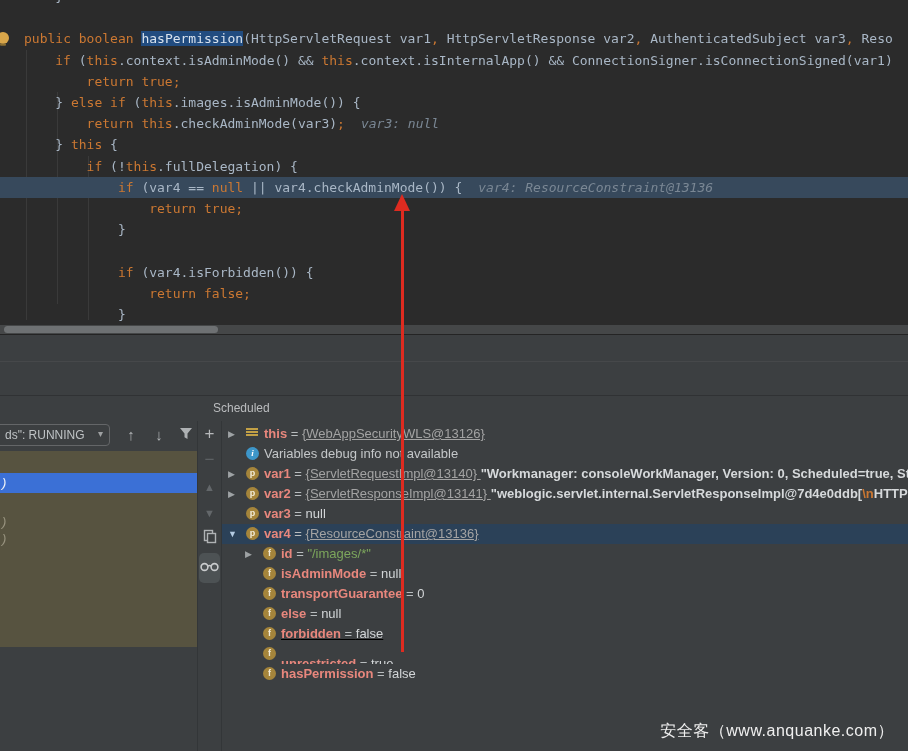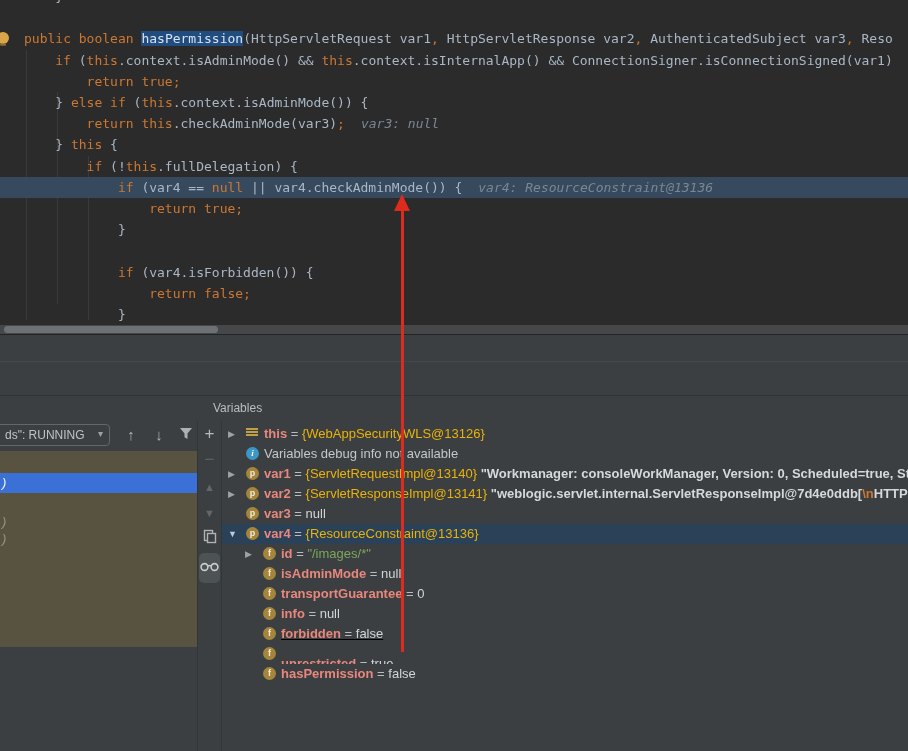--- a/index.html
+++ b/index.html
@@ -59,21 +59,21 @@
   .vrow.sel .vexp{color:#B4CBE2;}
   .icon-circle{position:absolute;top:3px;width:13px;height:13px;border-radius:50%;
                font-size:9px;font-weight:bold;text-align:center;line-height:13px;color:#F2ECD8;}
   .icon-param,.icon-field{background:#A5853B;}
   .icon-info{background:#3D96C9;color:#FFFFFF;font-style:italic;font-family:"Liberation Serif",serif;}
   .icon-bars{position:absolute;top:4px;width:12px;height:11px;}
   .icon-bars div{height:2px;margin-bottom:1px;background:#C2A046;}
   .vseg{display:inline;}
   .seg-name{color:var(--varname);font-weight:bold;}
   .seg-eq{color:#B9BDBF;}
-  .seg-ref{color:#eab308;}
+  .seg-ref{color:#a3a3a3;text-decoration:underline;}
   .seg-str{color:#D6D9DB;font-weight:bold;}
   .seg-esc{color:var(--kw);font-weight:bold;}
   .seg-strgreen{color:#7CA65C;}
   .seg-plain{color:#D2D5D7;}
   .seg-info{color:#C4C7C9;}
   .vtext{position:absolute;top:0;}
 
   
   .arrow-line{position:absolute;left:401px;top:209px;width:3px;height:443px;background:var(--red);}
   .arrow-head{position:absolute;left:394px;top:194px;width:0;height:0;
@@ -89,21 +89,21 @@
   <div class="editor">
     <div class="guide g1"></div>
     <div class="guide g2"></div>
     <div class="guide g3"></div>
     <div id="codeLines">
         <div class="code-line" style="top: -14px; padding-left: 55.3px;"><span class="tk-id">}</span></div>
         <div class="code-line" style="top: 7.2px; padding-left: 24px;"></div>
         <div class="code-line" style="top: 28.4px; padding-left: 24px;"><span class="tk-kw">public boolean </span><span class="tk-hl">hasPermission</span><span class="tk-id">(HttpServletRequest var1</span><span class="tk-kw">, </span><span class="tk-id">HttpServletResponse var2</span><span class="tk-kw">, </span><span class="tk-id">AuthenticatedSubject var3</span><span class="tk-kw">, </span><span class="tk-id">Reso</span></div>
         <div class="code-line" style="top: 49.6px; padding-left: 55.3px;"><span class="tk-kw">if </span><span class="tk-id">(</span><span class="tk-kw">this</span><span class="tk-id">.context.isAdminMode() &amp;&amp; </span><span class="tk-kw">this</span><span class="tk-id">.context.isInternalApp() &amp;&amp; ConnectionSigner.isConnectionSigned(var1)</span></div>
         <div class="code-line" style="top: 70.8px; padding-left: 86.6px;"><span class="tk-kw">return true;</span></div>
-        <div class="code-line" style="top: 92px; padding-left: 55.3px;"><span class="tk-id">} </span><span class="tk-kw">else if </span><span class="tk-id">(</span><span class="tk-kw">this</span><span class="tk-id">.context.isAdminMode()) {</span></div>
+        <div class="code-line" style="top: 92px; padding-left: 55.3px;"><span class="tk-id">} </span><span class="tk-kw">else if </span><span class="tk-id">(</span><span class="tk-kw">this</span><span class="tk-id">.images.isAdminMode()) {</span></div>
         <div class="code-line" style="top: 113.2px; padding-left: 86.6px;"><span class="tk-kw">return </span><span class="tk-kw">this</span><span class="tk-id">.checkAdminMode(var3)</span><span class="tk-kw">;</span><span class="tk-hint">var3: null</span></div>
         <div class="code-line" style="top: 134.4px; padding-left: 55.3px;"><span class="tk-id">} </span><span class="tk-kw">this </span><span class="tk-id">{</span></div>
         <div class="code-line" style="top: 155.6px; padding-left: 86.6px;"><span class="tk-kw">if </span><span class="tk-id">(!</span><span class="tk-kw">this</span><span class="tk-id">.fullDelegation) {</span></div>
         <div class="code-line exec" style="top: 176.8px; padding-left: 117.9px;"><span class="tk-kw">if </span><span class="tk-id">(var4 == </span><span class="tk-kw">null </span><span class="tk-id">|| var4.checkAdminMode()) {</span><span class="tk-hint">var4: ResourceConstraint@13136</span></div>
         <div class="code-line" style="top: 198px; padding-left: 149.2px;"><span class="tk-kw">return true;</span></div>
         <div class="code-line" style="top: 219.2px; padding-left: 117.9px;"><span class="tk-id">}</span></div>
         <div class="code-line" style="top: 240.4px; padding-left: 24px;"></div>
         <div class="code-line" style="top: 261.6px; padding-left: 117.9px;"><span class="tk-kw">if </span><span class="tk-id">(var4.isForbidden()) {</span></div>
         <div class="code-line" style="top: 282.8px; padding-left: 149.2px;"><span class="tk-kw">return false;</span></div>
         <div class="code-line" style="top: 304px; padding-left: 117.9px;"><span class="tk-id">}</span></div>
@@ -113,21 +113,21 @@
       <rect x="5" y="12.5" width="6" height="2.2" rx="1" fill="#8A6F33"></rect>
     </svg>
     <div class="hscroll">
       <div class="hthumb"></div>
     </div>
   </div>
 
   <div class="midband"></div>
 
   <div class="debug">
-    <div class="vars-title">Variables</div>
+    <div class="vars-title">Scheduled</div>
 
     <div class="frames-toolbar">
       <div class="dropdown">
         <span class="dd-text">ds": RUNNING</span>
         <span class="dd-caret">▾</span>
       </div>
       <span class="tb-btn tb-up">↑</span>
       <span class="tb-btn tb-down">↓</span>
       <span class="tb-btn tb-filter">
         <svg width="14" height="13" viewBox="0 0 14 13">
@@ -165,23 +165,24 @@
     <div class="vars-tree" id="varsTree">
         <div class="vrow" style="top: 28px;"><span class="vexp" style="left: 6px;">▶</span><span class="icon-bars" style="left: 24px;"><div></div><div></div><div></div></span><span class="vtext" style="left: 42px;"><span class="vseg seg-name">this</span><span class="vseg seg-eq"> = </span><span class="vseg seg-ref">{WebAppSecurityWLS@13126}</span></span></div>
         <div class="vrow" style="top: 48px;"><span class="icon-circle icon-info" style="left: 24px;">i</span><span class="vtext" style="left: 42px;"><span class="vseg seg-info">Variables debug info not available</span></span></div>
         <div class="vrow" style="top: 68px;"><span class="vexp" style="left: 6px;">▶</span><span class="icon-circle icon-param" style="left: 24px;">p</span><span class="vtext" style="left: 42px;"><span class="vseg seg-name">var1</span><span class="vseg seg-eq"> = </span><span class="vseg seg-ref">{ServletRequestImpl@13140} </span><span class="vseg seg-str">"Workmanager: consoleWorkManager, Version: 0, Scheduled=true, Started=</span></span></div>
         <div class="vrow" style="top: 88px;"><span class="vexp" style="left: 6px;">▶</span><span class="icon-circle icon-param" style="left: 24px;">p</span><span class="vtext" style="left: 42px;"><span class="vseg seg-name">var2</span><span class="vseg seg-eq"> = </span><span class="vseg seg-ref">{ServletResponseImpl@13141} </span><span class="vseg seg-str">"weblogic.servlet.internal.ServletResponseImpl@7d4e0ddb[</span><span class="vseg seg-esc">\n</span><span class="vseg seg-str">HTTP/1.1 20</span></span></div>
         <div class="vrow" style="top: 108px;"><span class="icon-circle icon-param" style="left: 24px;">p</span><span class="vtext" style="left: 42px;"><span class="vseg seg-name">var3</span><span class="vseg seg-eq"> = </span><span class="vseg seg-plain">null</span></span></div>
         <div class="vrow sel" style="top: 128px;"><span class="vexp" style="left: 6px;">▼</span><span class="icon-circle icon-param" style="left: 24px;">p</span><span class="vtext" style="left: 42px;"><span class="vseg seg-name">var4</span><span class="vseg seg-eq"> = </span><span class="vseg seg-ref">{ResourceConstraint@13136}</span></span></div>
         <div class="vrow" style="top: 148px;"><span class="vexp" style="left: 23px;">▶</span><span class="icon-circle icon-field" style="left: 41px;">f</span><span class="vtext" style="left: 59px;"><span class="vseg seg-name">id</span><span class="vseg seg-eq"> = </span><span class="vseg seg-strgreen">"/images/*"</span></span></div>
         <div class="vrow" style="top: 168px;"><span class="icon-circle icon-field" style="left: 41px;">f</span><span class="vtext" style="left: 59px;"><span class="vseg seg-name">isAdminMode</span><span class="vseg seg-eq"> = </span><span class="vseg seg-plain">null</span></span></div>
         <div class="vrow" style="top: 188px;"><span class="icon-circle icon-field" style="left: 41px;">f</span><span class="vtext" style="left: 59px;"><span class="vseg seg-name">transportGuarantee</span><span class="vseg seg-eq"> = </span><span class="vseg seg-plain">0</span></span></div>
-        <div class="vrow" style="top: 208px;"><span class="icon-circle icon-field" style="left: 41px;">f</span><span class="vtext" style="left: 59px;"><span class="vseg seg-name">info</span><span class="vseg seg-eq"> = </span><span class="vseg seg-plain">null</span></span></div>
+        <div class="vrow" style="top: 208px;"><span class="icon-circle icon-field" style="left: 41px;">f</span><span class="vtext" style="left: 59px;"><span class="vseg seg-name">else</span><span class="vseg seg-eq"> = </span><span class="vseg seg-plain">null</span></span></div>
         <div class="vrow" style="top: 228px;"><span class="icon-circle icon-field" style="left: 41px;">f</span><span class="vtext" style="left: 59px; text-decoration: underline;"><span class="vseg seg-name">forbidden</span><span class="vseg seg-eq"> = </span><span class="vseg seg-plain">false</span></span></div>
         <div class="vrow" style="top: 248px;"><span class="icon-circle icon-field" style="left: 41px;">f</span><span class="vtext" style="left: 59px; margin-top: 10px;"><span class="vseg seg-name">unrestricted</span><span class="vseg seg-eq"> = </span><span class="vseg seg-plain">true</span></span></div>
         <div class="vrow" style="top: 268px;"><span class="icon-circle icon-field" style="left: 41px;">f</span><span class="vtext" style="left: 59px;"><span class="vseg seg-name">hasPermission</span><span class="vseg seg-eq"> = </span><span class="vseg seg-plain">false</span></span></div>
       </div>
   </div>
 
   <div class="arrow-line"></div>
   <div class="arrow-head"></div>
 
+  <div class="watermark">安全客（www.anquanke.com）</div>
 </div>
 
 </body></html>

